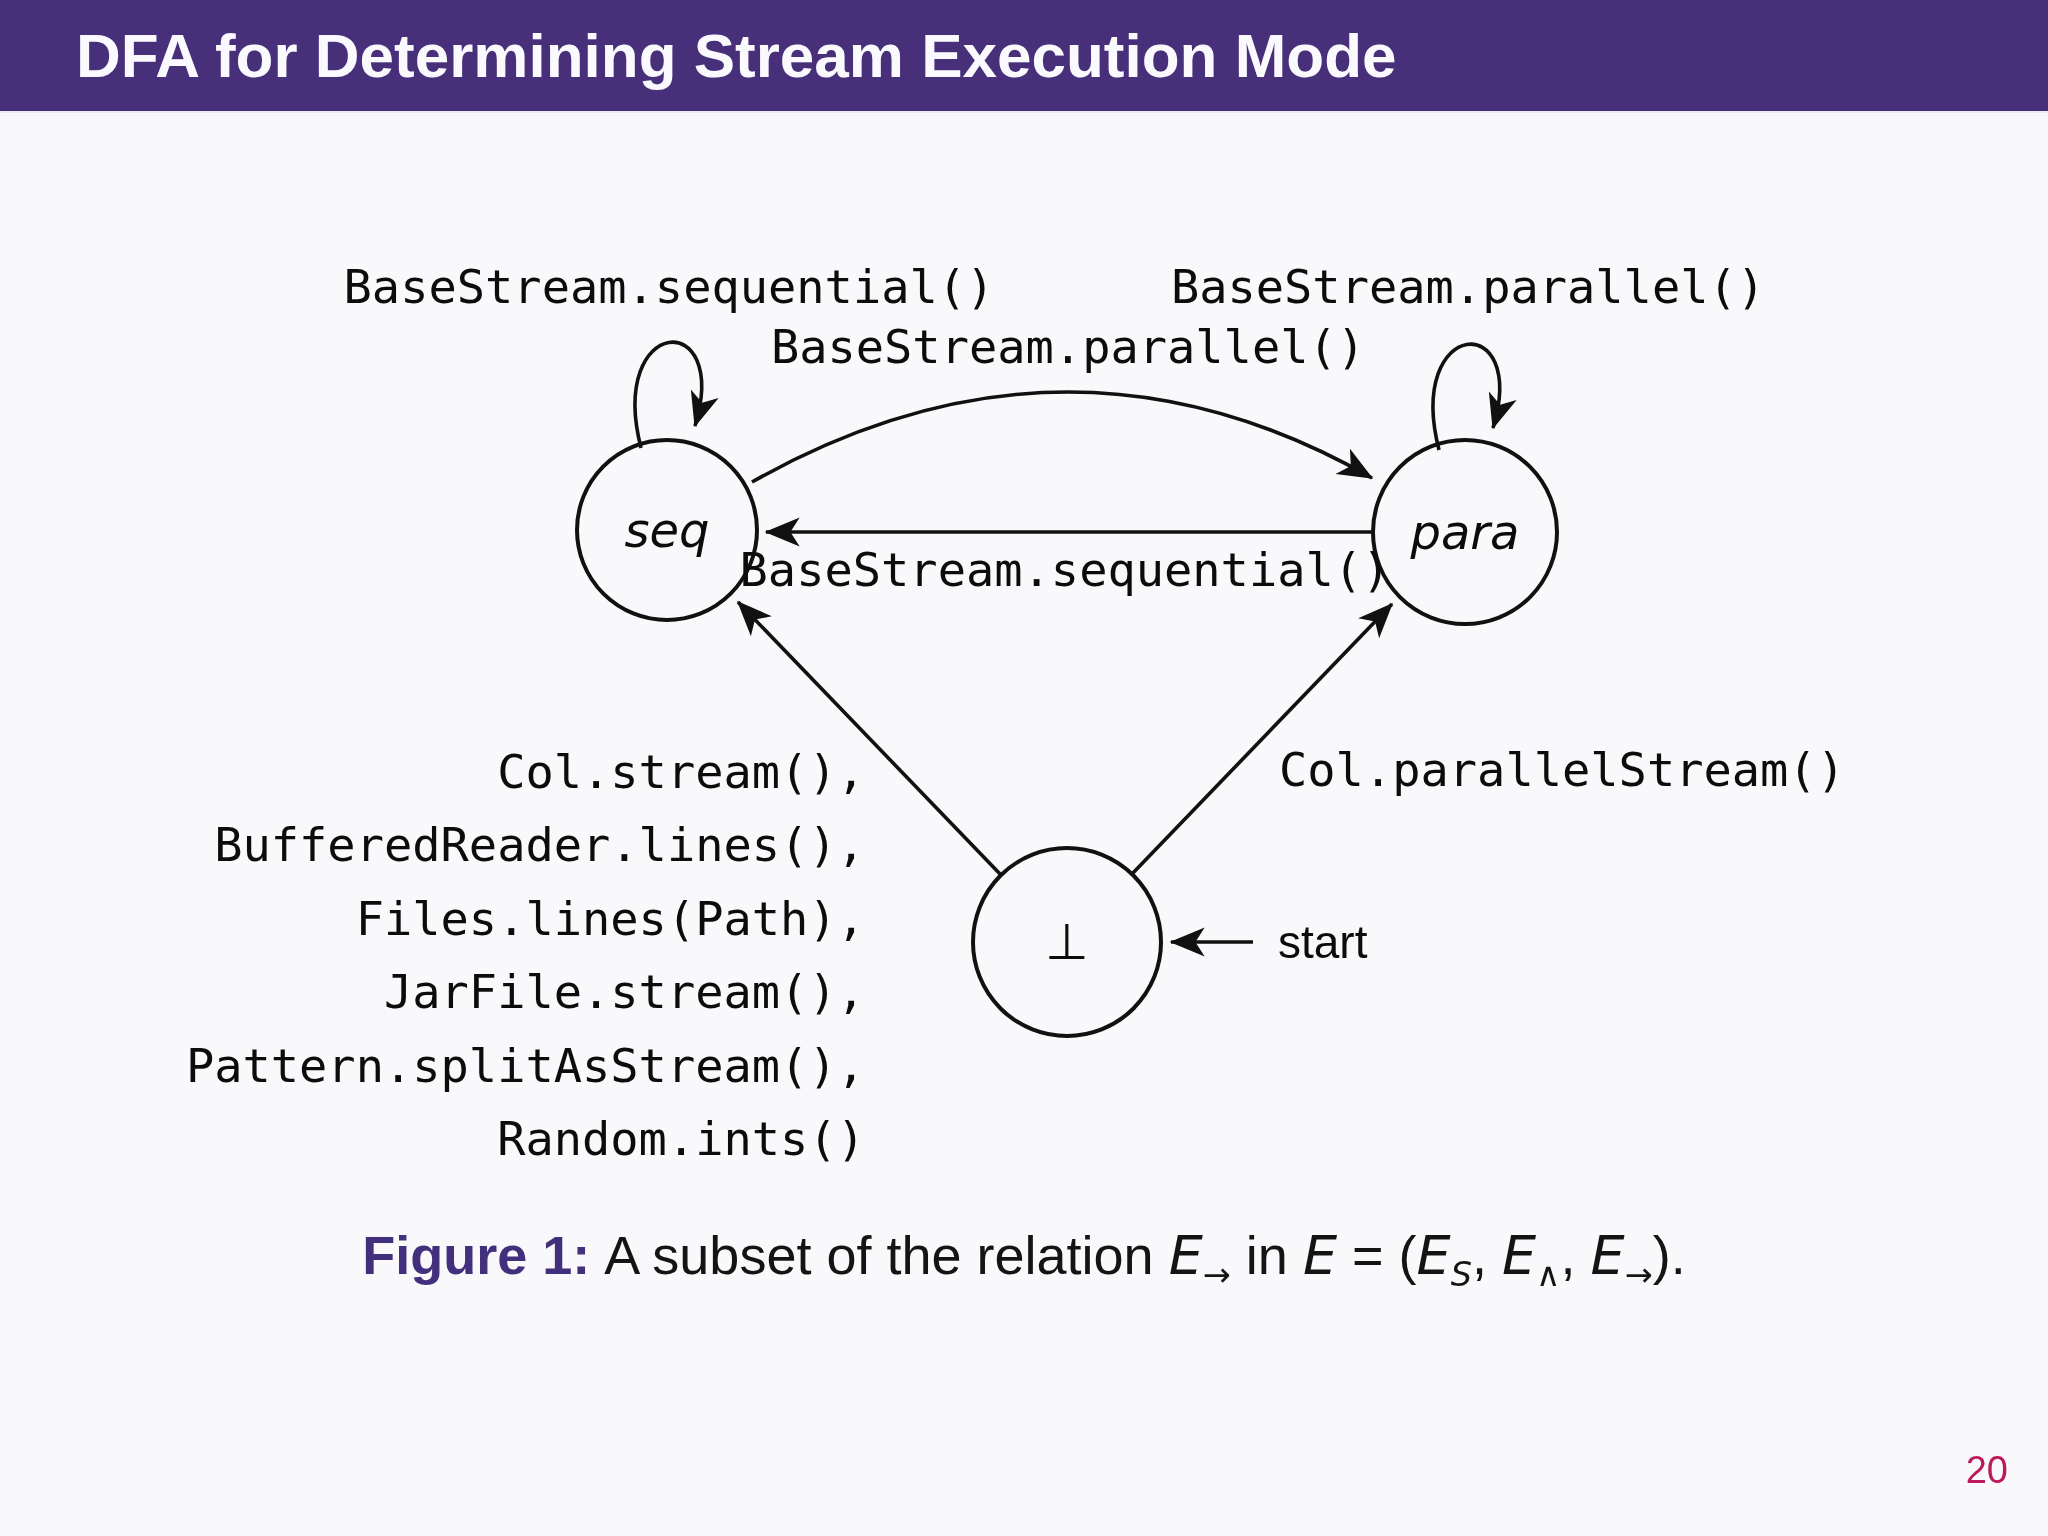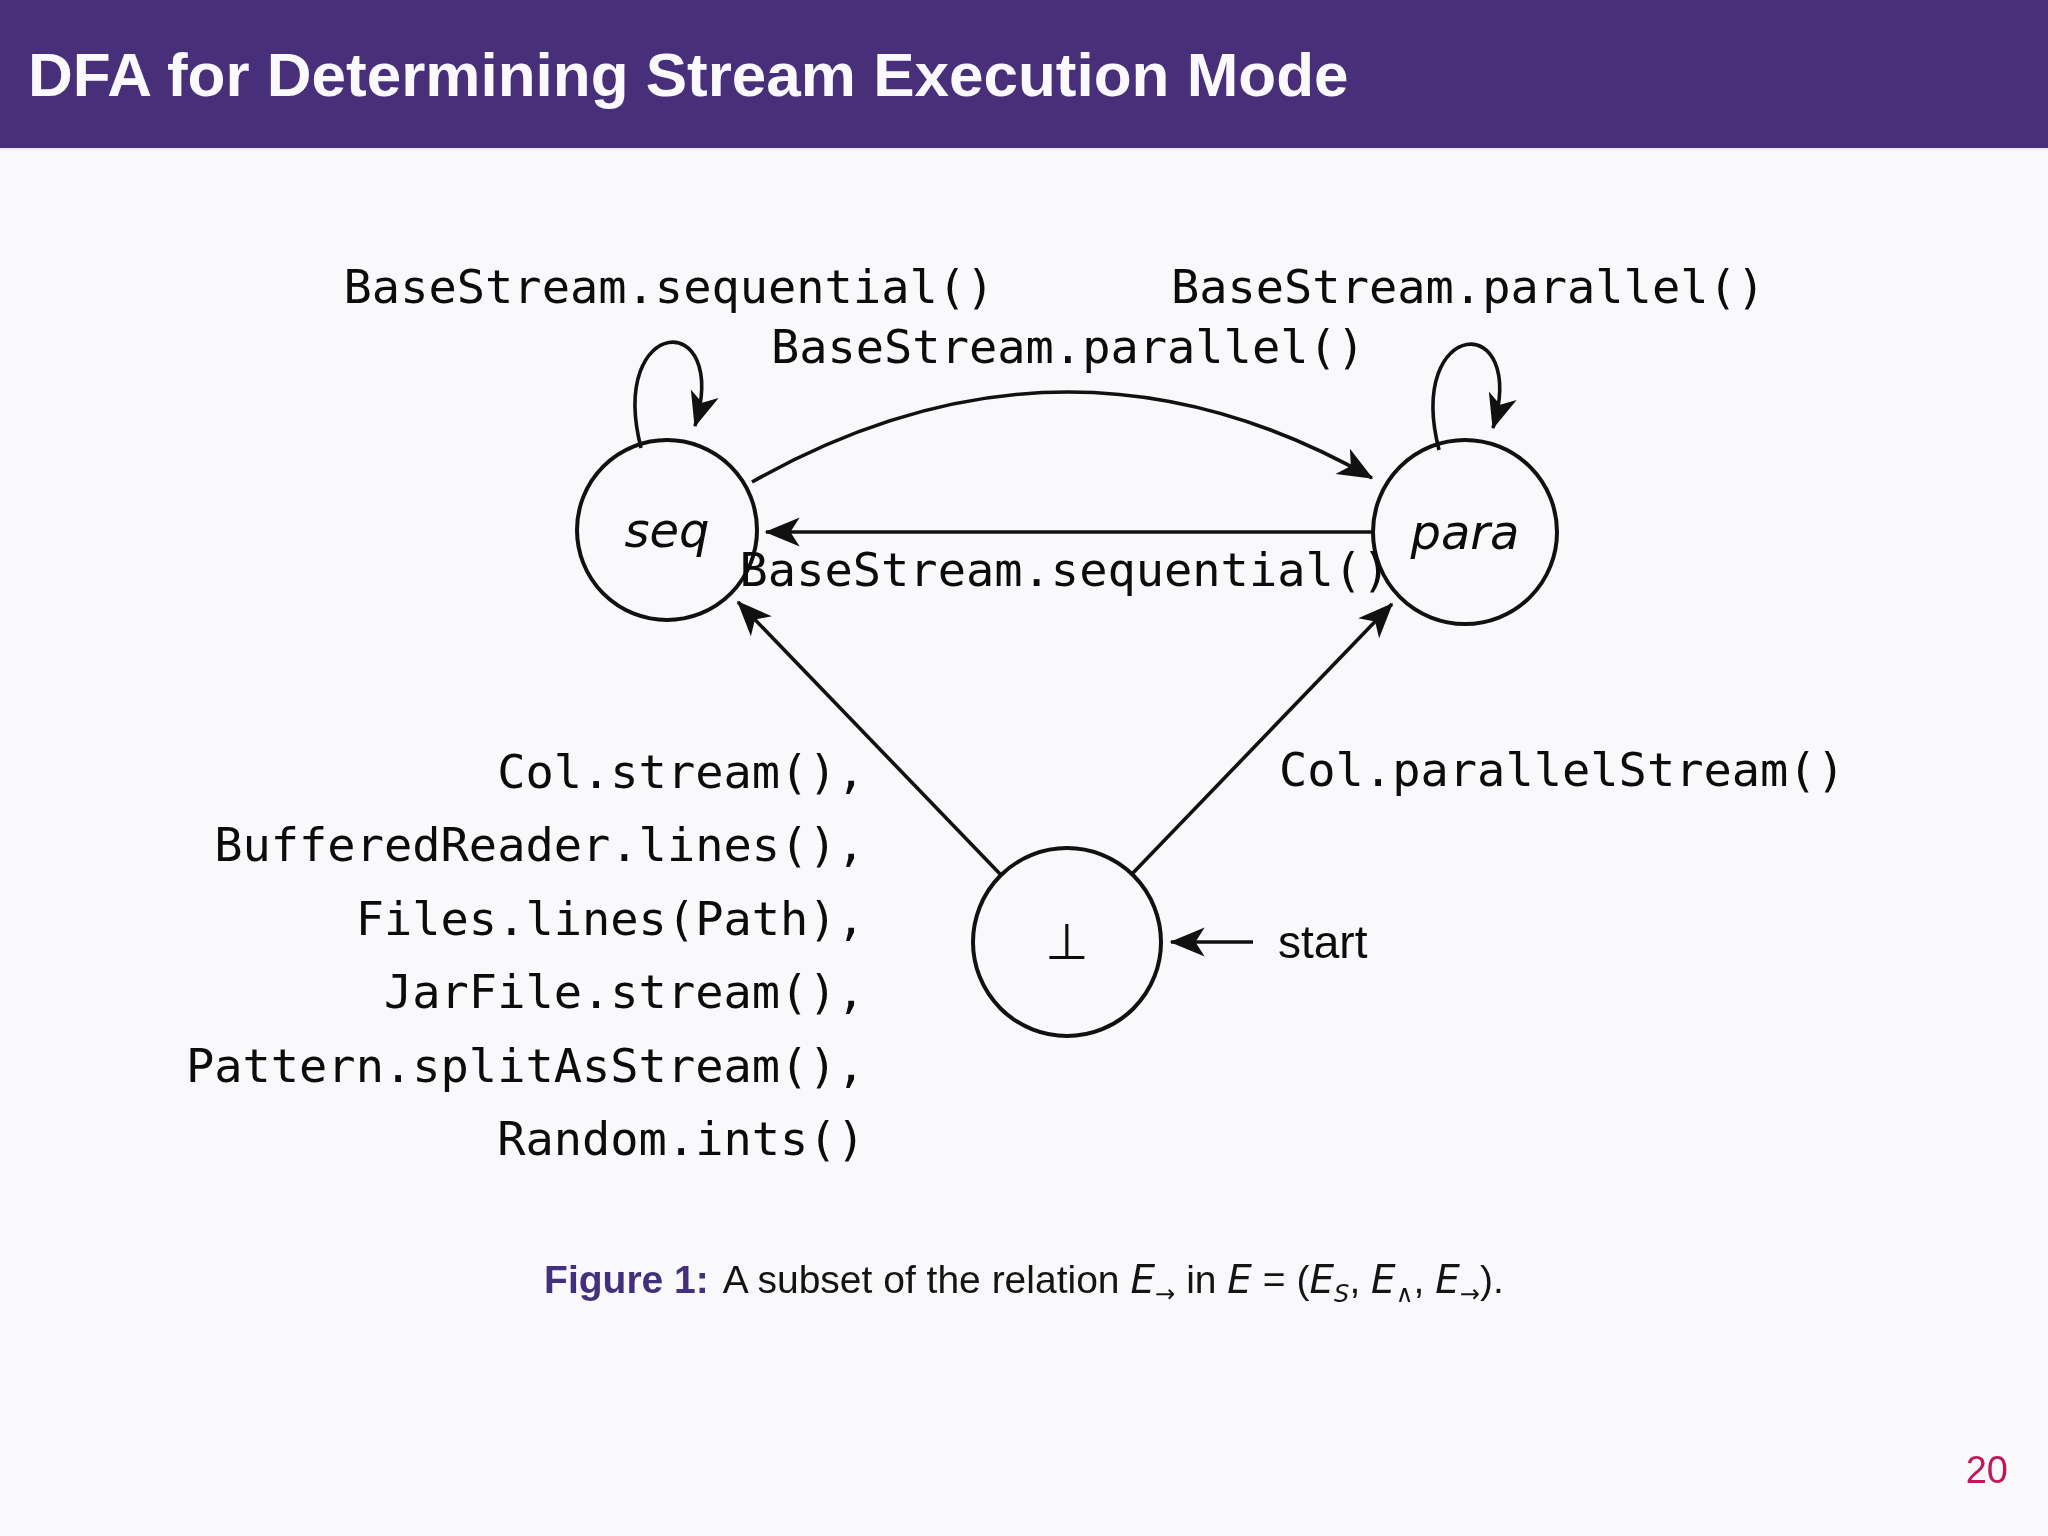--- a/index.html
+++ b/index.html
@@ -6,25 +6,25 @@
   body {
     width: 2048px; height: 1536px;
     background: #f9f9fb;
     position: relative;
     overflow: hidden;
     font-family: "Liberation Sans", sans-serif;
   }
   .slide { position: absolute; inset: 0; }
 
   .titlebar {
-    position: absolute; top: 0; left: 0; right: 0; height: 150px;
+    position: absolute; top: 0; left: 0; right: 0; height: 113px;
     background: #472f7a;
     border-bottom: 2px solid #eceaf4;
     display: flex; align-items: center;
-    padding-left: 28px; box-sizing: border-box;
+    padding-left: 76px; box-sizing: border-box;
   }
   .title {
     margin: 0;
     font-size: 62px; font-weight: bold; color: #faf9fd;
     font-family: "Liberation Sans", sans-serif;
     letter-spacing: 0px;
   }
 
   .diagram { position: absolute; top: 0; left: 0; }
 
@@ -44,23 +44,22 @@
     font-size: 50px; fill: #0c0c0c;
   }
   .start-label {
     font-family: "Liberation Sans", sans-serif;
     font-size: 46px; fill: #0c0c0c;
   }
 
   .caption {
     position: absolute; top: 1224px; left: 0; right: 0;
     text-align: center;
-    font-size: 39px; color: #141414;
+    font-size: 54px; color: #141414;
     font-family: "Liberation Sans", sans-serif;
-    margin-top: 33px;
   }
   .cap-label { color: #43307d; font-weight: bold; margin-right: 14px; }
   .seg-math { font-style: italic; font-family: "DejaVu Sans", sans-serif; }
   .seg-sub { font-size: 0.62em; font-style: italic; font-family: "DejaVu Sans", sans-serif; }
 
   .pagenum {
     position: absolute; right: 40px; bottom: 44px;
     font-size: 38px; color: #be185d;
     font-family: "Liberation Sans", sans-serif;
   }

